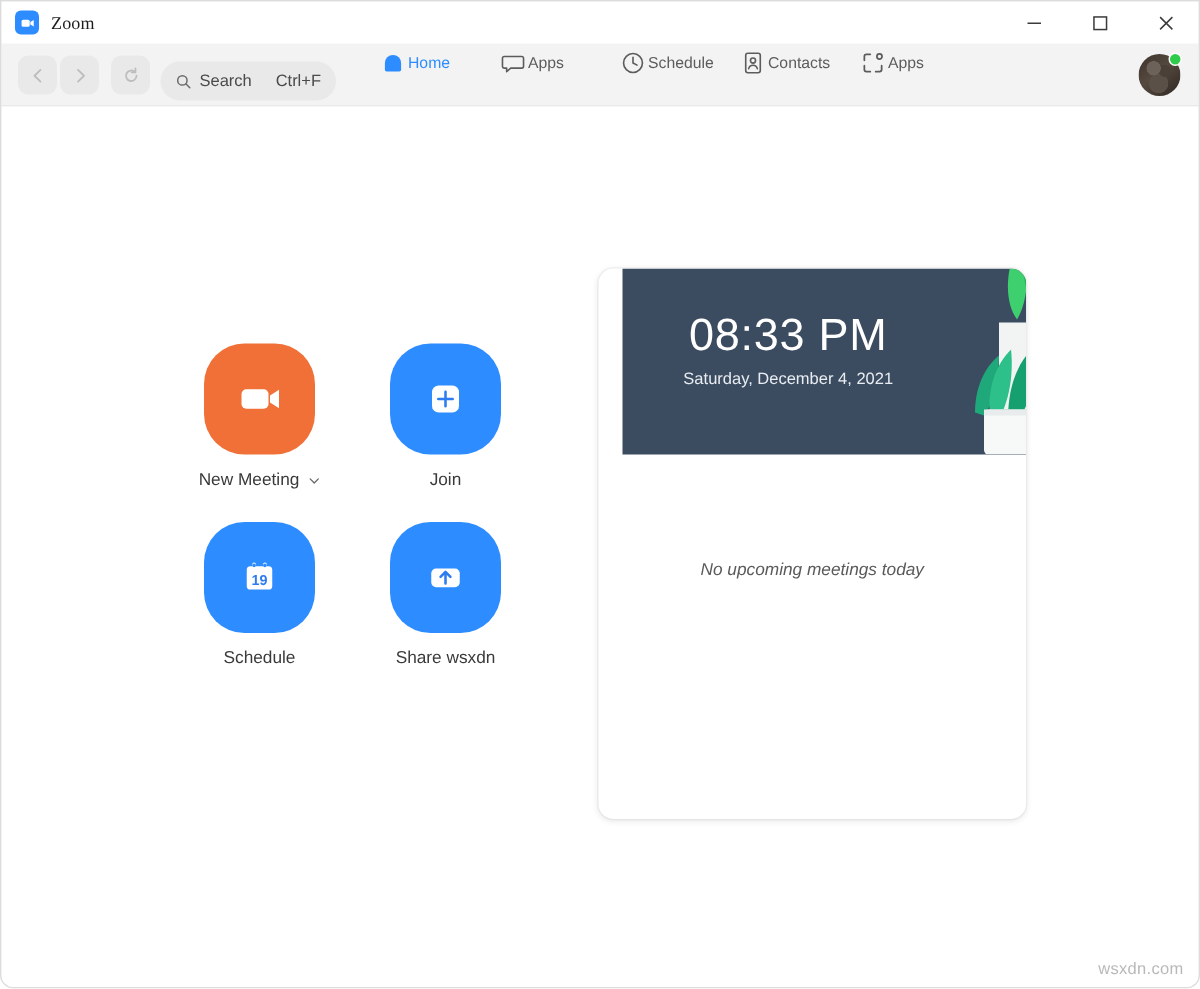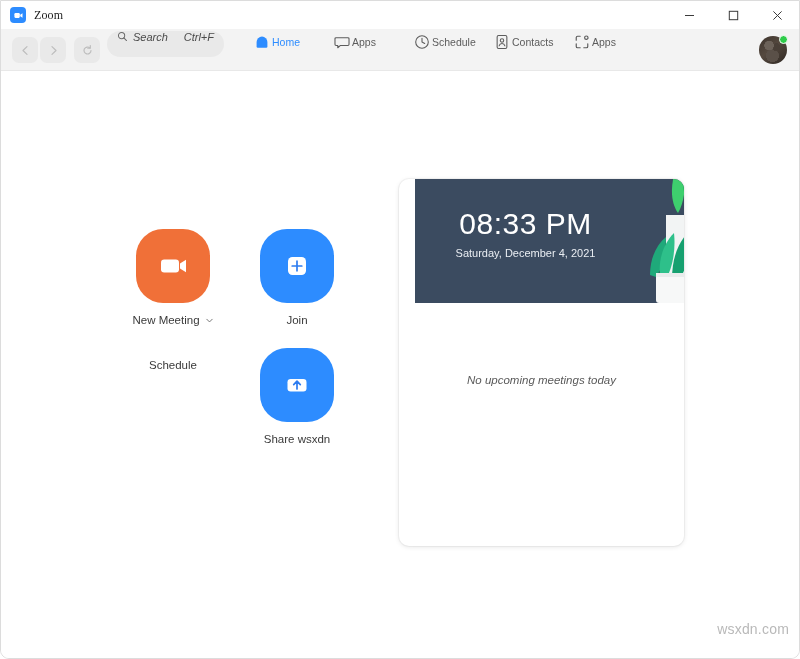--- a/index.html
+++ b/index.html
@@ -99,30 +99,30 @@
     color: #bdbdbd;
   }
   #nav-back   { left: 11px; }
   #nav-fwd    { left: 39px; }
   #nav-refresh{ left: 73px; }
   .nav-round svg { display: block; }
 
   #search-pill {
     position: absolute;
     left: 106px;
-    top: 2px;
+    top: 12px;
     width: 117px;
     height: 26px;
     border-radius: 13px;
     background: #e9e9e9;
     display: flex;
+    align-items: center;
     box-sizing: border-box;
     padding: 0 10px;
     gap: 5px;
-    font-style: italic;
   }
   #search-pill .s-icon { color: #6b6b6b; display: flex; }
   #search-placeholder {
     font-size: 11px;
     color: #4a4a4a;
   }
   #search-shortcut {
     font-size: 11px;
     color: #4a4a4a;
     margin-left: auto;
@@ -306,22 +306,22 @@
     text-align: center;
     font-size: 11.5px;
     color: #5a5a5a;
     font-style: italic;
   }
 
   
   #watermark {
     position: absolute;
     right: 10px;
-    bottom: 21px;
-    font-size: 14px;
+    bottom: 6px;
+    font-size: 11px;
     color: #b9b9b9;
     letter-spacing: .2px;
   }
 </style>
 </head>
 <body>
 
 <div id="app-window">
 
   <div id="title-bar">
@@ -478,20 +478,30 @@
             <rect x="11" y="11" width="18" height="18" rx="4.4" fill="#ffffff"></rect>
             <path d="M20 15.2 V24.8 M15.2 20 H24.8" stroke="#2d7cf0" stroke-width="1.7" stroke-linecap="round"></path>
           </svg>
         </div>
         <div class="action-label">
           <span>Join</span>
         </div>
       </div>
 
       <div class="action-item">
+        <div class="squircle blue">
+          <svg width="40" height="40" viewBox="0 0 40 40">
+            <rect x="11.5" y="12.5" width="17" height="15.5" rx="2.4" fill="#ffffff"></rect>
+            <rect x="15.2" y="10" width="2.4" height="4" rx="1.2" fill="#ffffff"></rect>
+            <rect x="22.4" y="10" width="2.4" height="4" rx="1.2" fill="#ffffff"></rect>
+            <rect x="15.2" y="10.6" width="2.4" height="2.6" rx="1.2" fill="#2d8cff"></rect>
+            <rect x="22.4" y="10.6" width="2.4" height="2.6" rx="1.2" fill="#2d8cff"></rect>
+            <text x="20" y="25" text-anchor="middle" font-family="Liberation Sans, sans-serif" font-size="9.6" font-weight="bold" fill="#2d7cf0">19</text>
+          </svg>
+        </div>
         <div class="action-label">
           <span>Schedule</span>
         </div>
       </div>
 
       <div class="action-item">
         <div class="squircle blue">
           <svg width="40" height="40" viewBox="0 0 40 40">
             <rect x="10.5" y="14" width="19" height="12.5" rx="3.2" fill="#ffffff"></rect>
             <path d="M20 24 V16.6 M16.7 19.6 L20 16.2 L23.3 19.6" stroke="#2d7cf0" stroke-width="1.7" fill="none" stroke-linecap="round" stroke-linejoin="round"></path>

